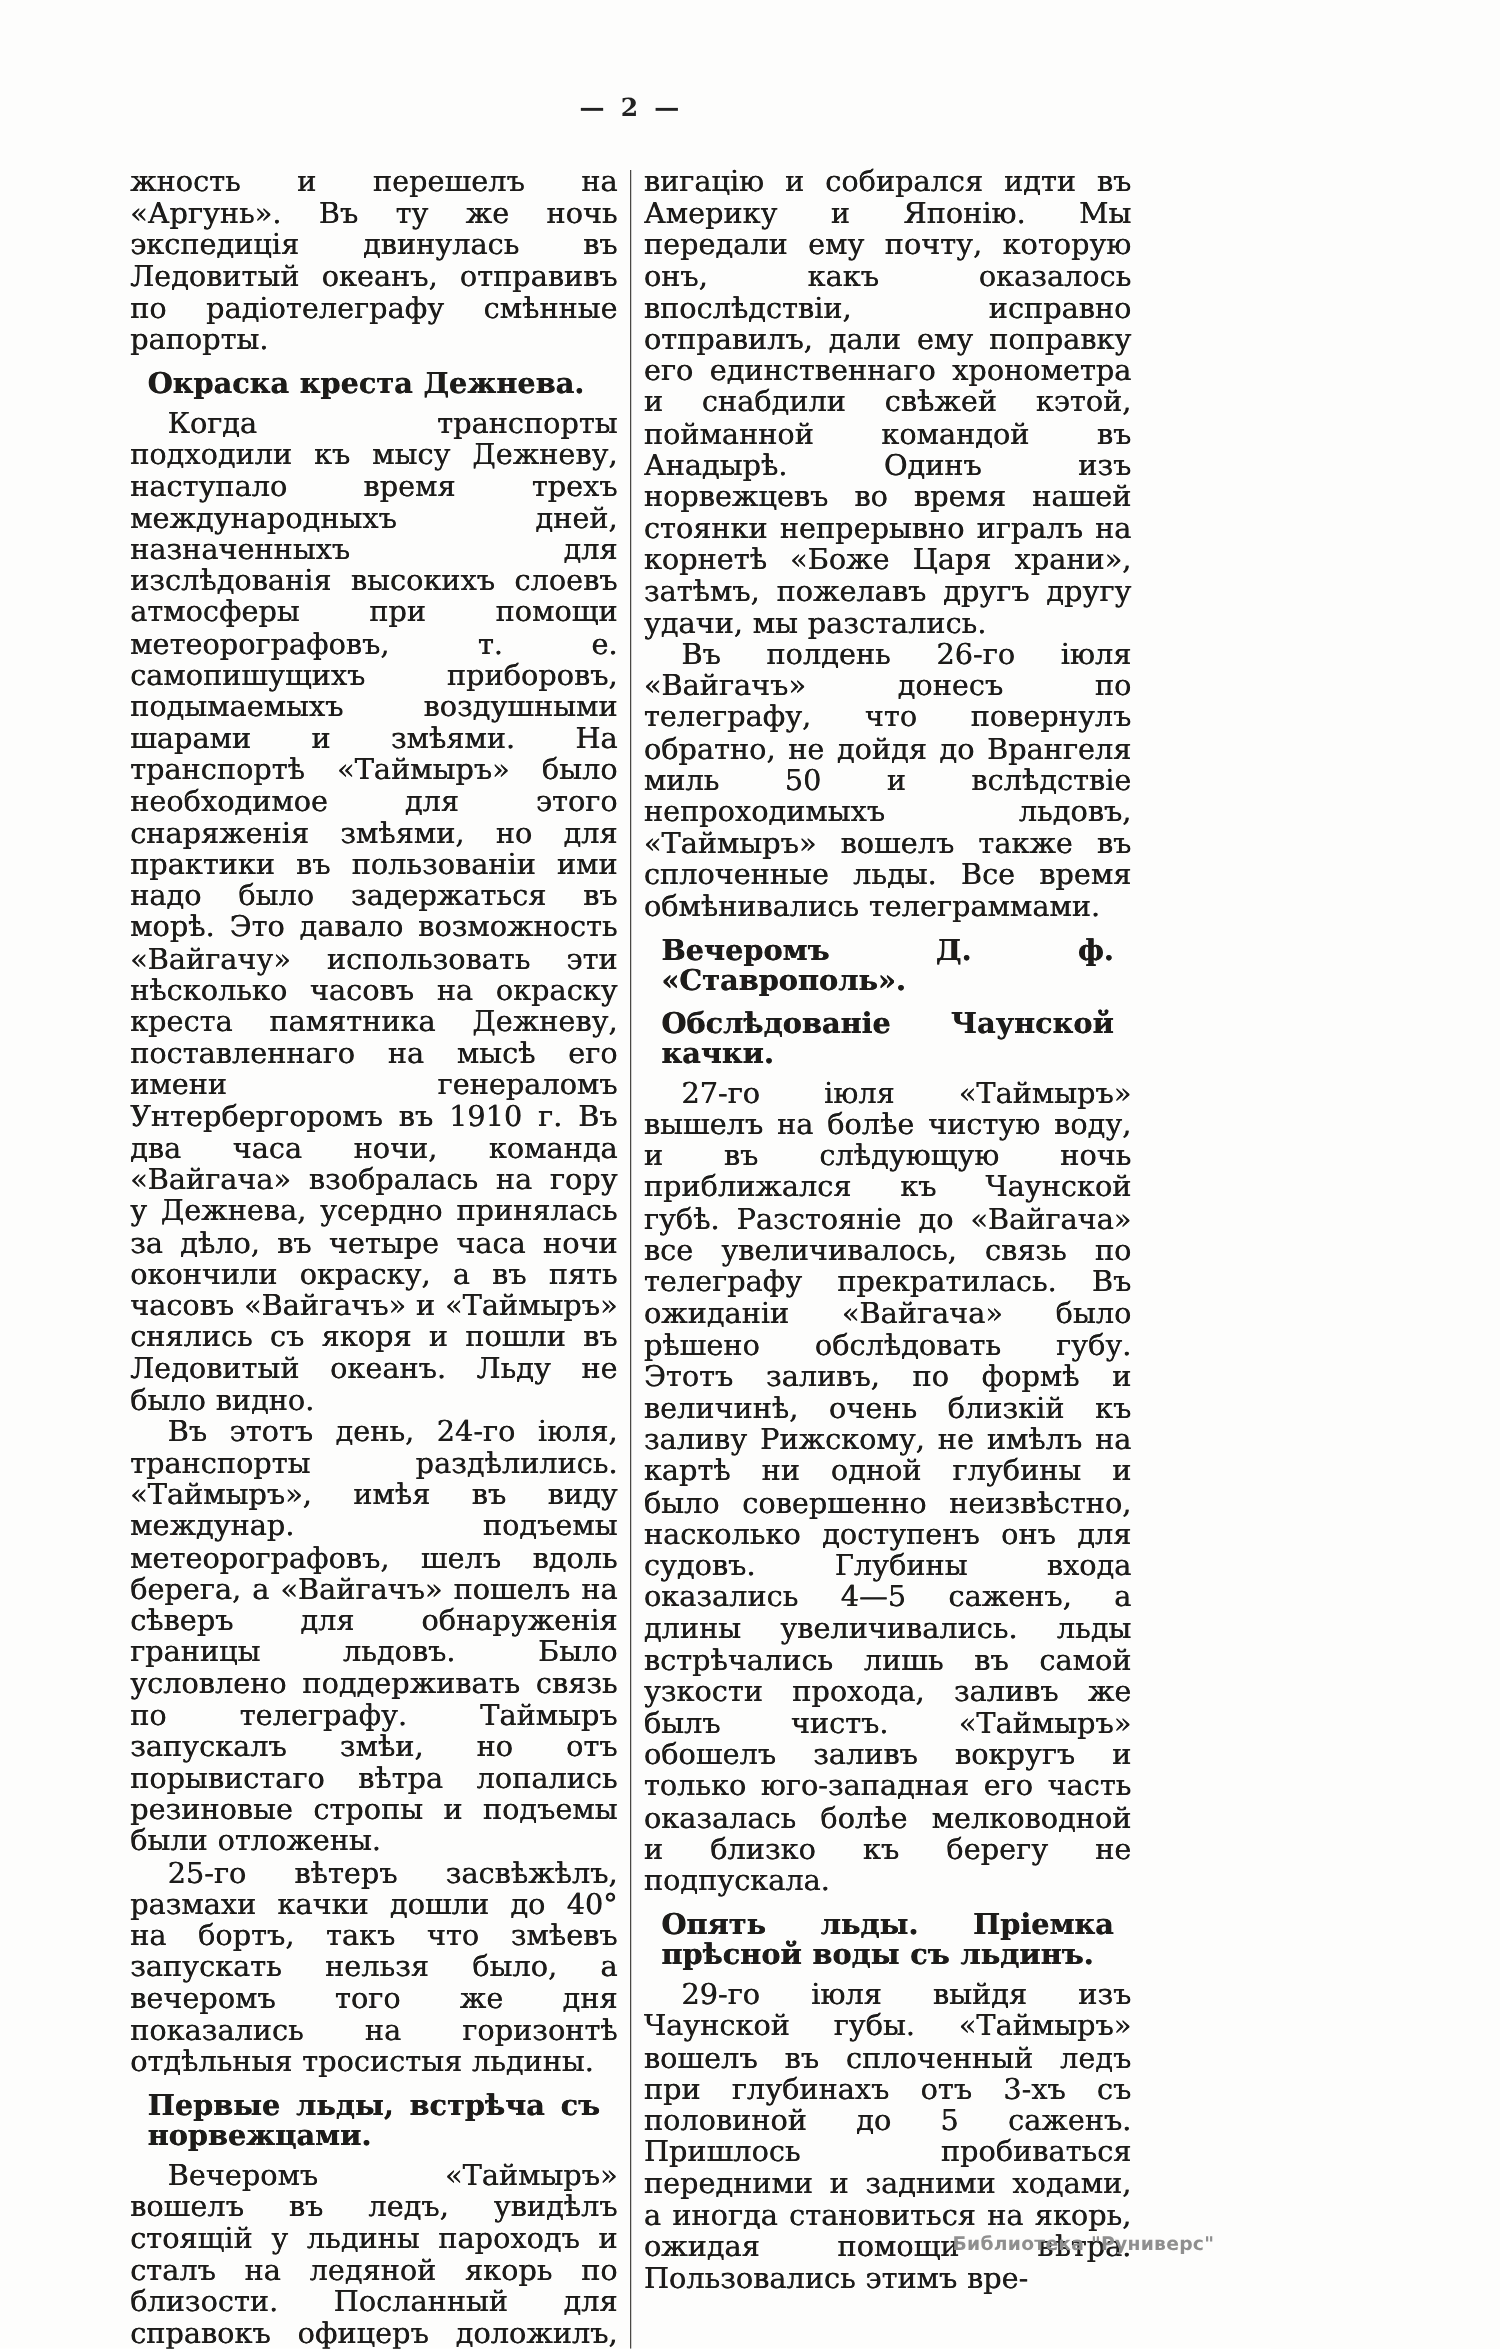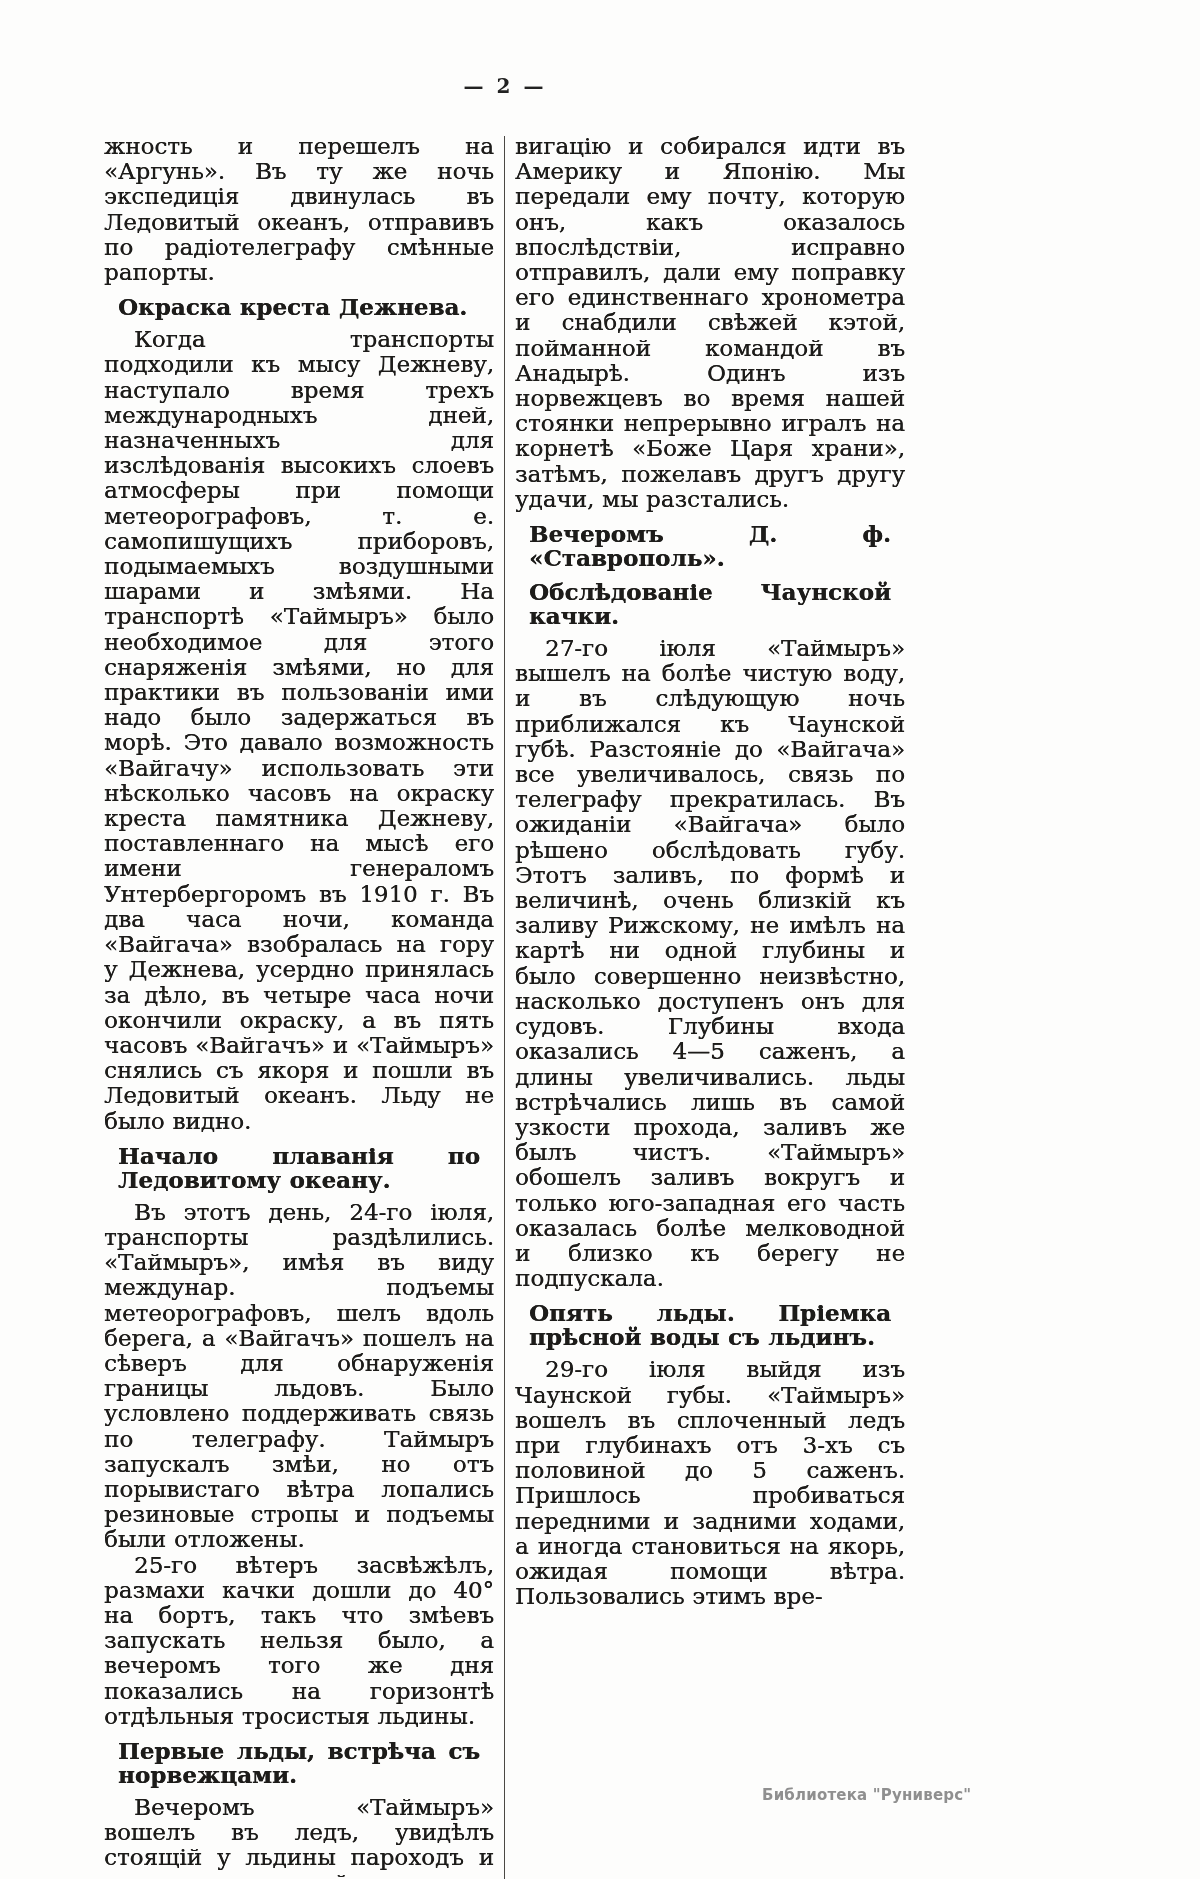--- a/index.html
+++ b/index.html
@@ -78,31 +78,31 @@
 
 <div class="page">
 
   <div class="page-number">— 2 —</div>
 
   <div class="content">
     <div class="column">
         <div class="paragraph no-indent">жность и перешелъ на «Аргунь». Въ ту же ночь экспедиція двинулась въ Ледовитый океанъ, отправивъ по радіотелеграфу смѣнные рапорты.</div>
         <div class="heading">Окраска креста Дежнева.</div>
         <div class="paragraph">Когда транспорты подходили къ мысу Дежневу, наступало время трехъ международныхъ дней, назначенныхъ для изслѣдованія высокихъ слоевъ атмосферы при помощи метеорографовъ, т. е. самопишущихъ приборовъ, подымаемыхъ воздушными шарами и змѣями. На транспортѣ «Таймыръ» было необходимое для этого снаряженія змѣями, но для практики въ пользованіи ими надо было задержаться въ морѣ. Это давало возможность «Вайгачу» использовать эти нѣсколько часовъ на окраску креста памятника Дежневу, поставленнаго на мысѣ его имени генераломъ Унтербергоромъ въ 1910 г. Въ два часа ночи, команда «Вайгача» взобралась на гору у Дежнева, усердно принялась за дѣло, въ четыре часа ночи окончили окраску, а въ пять часовъ «Вайгачъ» и «Таймыръ» снялись съ якоря и пошли въ Ледовитый океанъ. Льду не было видно.</div>
-        <div class="heading">Начало плаванія по Ледовитому океану.</div>
         <div class="paragraph">Въ этотъ день, 24-го іюля, транспорты раздѣлились. «Таймыръ», имѣя въ виду междунар. подъемы метеорографовъ, шелъ вдоль берега, а «Вайгачъ» пошелъ на сѣверъ для обнаруженія границы льдовъ. Было условлено поддерживать связь по телеграфу. Таймыръ запускалъ змѣи, но отъ порывистаго вѣтра лопались резиновые стропы и подъемы были отложены.</div>
         <div class="paragraph">25-го вѣтеръ засвѣжѣлъ, размахи качки дошли до 40° на бортъ, такъ что змѣевъ запускать нельзя было, а вечеромъ того же дня показались на горизонтѣ отдѣльныя тросистыя льдины.</div>
         <div class="heading">Первые льды, встрѣча съ норвежцами.</div>
         <div class="paragraph">Вечеромъ «Таймыръ» вошелъ въ ледъ, увидѣлъ стоящій у льдины пароходъ и сталъ на ледяной якорь по близости. Посланный для справокъ офицеръ доложилъ, что это норвежскій пароходъ «Китъ», промышляющій моржей и успѣвшій ихъ набить около 300 штукъ. Въ эти дни, когда мы только что вошли въ океанъ, онъ уже кончалъ на-</div>
       </div>
 
     <div class="col-divider"></div>
 
     <div class="column">
         <div class="paragraph no-indent">вигацію и собирался идти въ Америку и Японію. Мы передали ему почту, которую онъ, какъ оказалось впослѣдствіи, исправно отправилъ, дали ему поправку его единственнаго хронометра и снабдили свѣжей кэтой, пойманной командой въ Анадырѣ. Одинъ изъ норвежцевъ во время нашей стоянки непрерывно игралъ на корнетѣ «Боже Царя храни», затѣмъ, пожелавъ другъ другу удачи, мы разстались.</div>
+        <div class="paragraph">Въ полдень 26-го іюля «Вайгачъ» донесъ по телеграфу, что повернулъ обратно, не дойдя до Врангеля миль 50 и вслѣдствіе непроходимыхъ льдовъ, «Таймыръ» вошелъ также въ сплоченные льды. Все время обмѣнивались телеграммами.</div>
         <div class="heading">Вечеромъ Д. ф. «Ставрополь».</div>
         <div class="heading">Обслѣдованіе Чаунской качки.</div>
         <div class="paragraph">27-го іюля «Таймыръ» вышелъ на болѣе чистую воду, и въ слѣдующую ночь приближался къ Чаунской губѣ. Разстояніе до «Вайгача» все увеличивалось, связь по телеграфу прекратилась. Въ ожиданіи «Вайгача» было рѣшено обслѣдовать губу. Этотъ заливъ, по формѣ и величинѣ, очень близкій къ заливу Рижскому, не имѣлъ на картѣ ни одной глубины и было совершенно неизвѣстно, насколько доступенъ онъ для судовъ. Глубины входа оказались 4—5 саженъ, а длины увеличивались. льды встрѣчались лишь въ самой узкости прохода, заливъ же былъ чистъ. «Таймыръ» обошелъ заливъ вокругъ и только юго-западная его часть оказалась болѣе мелководной и близко къ берегу не подпускала.</div>
         <div class="heading">Опять льды. Пріемка прѣсной воды съ льдинъ.</div>
         <div class="paragraph">29-го іюля выйдя изъ Чаунской губы. «Таймыръ» вошелъ въ сплоченный ледъ при глубинахъ отъ 3-хъ съ половиной до 5 саженъ. Пришлось пробиваться передними и задними ходами, а иногда становиться на якорь, ожидая помощи вѣтра. Пользовались этимъ вре-</div>
       </div>
   </div>
 
   <div class="watermark">Библиотека "Руниверс"</div>
 

